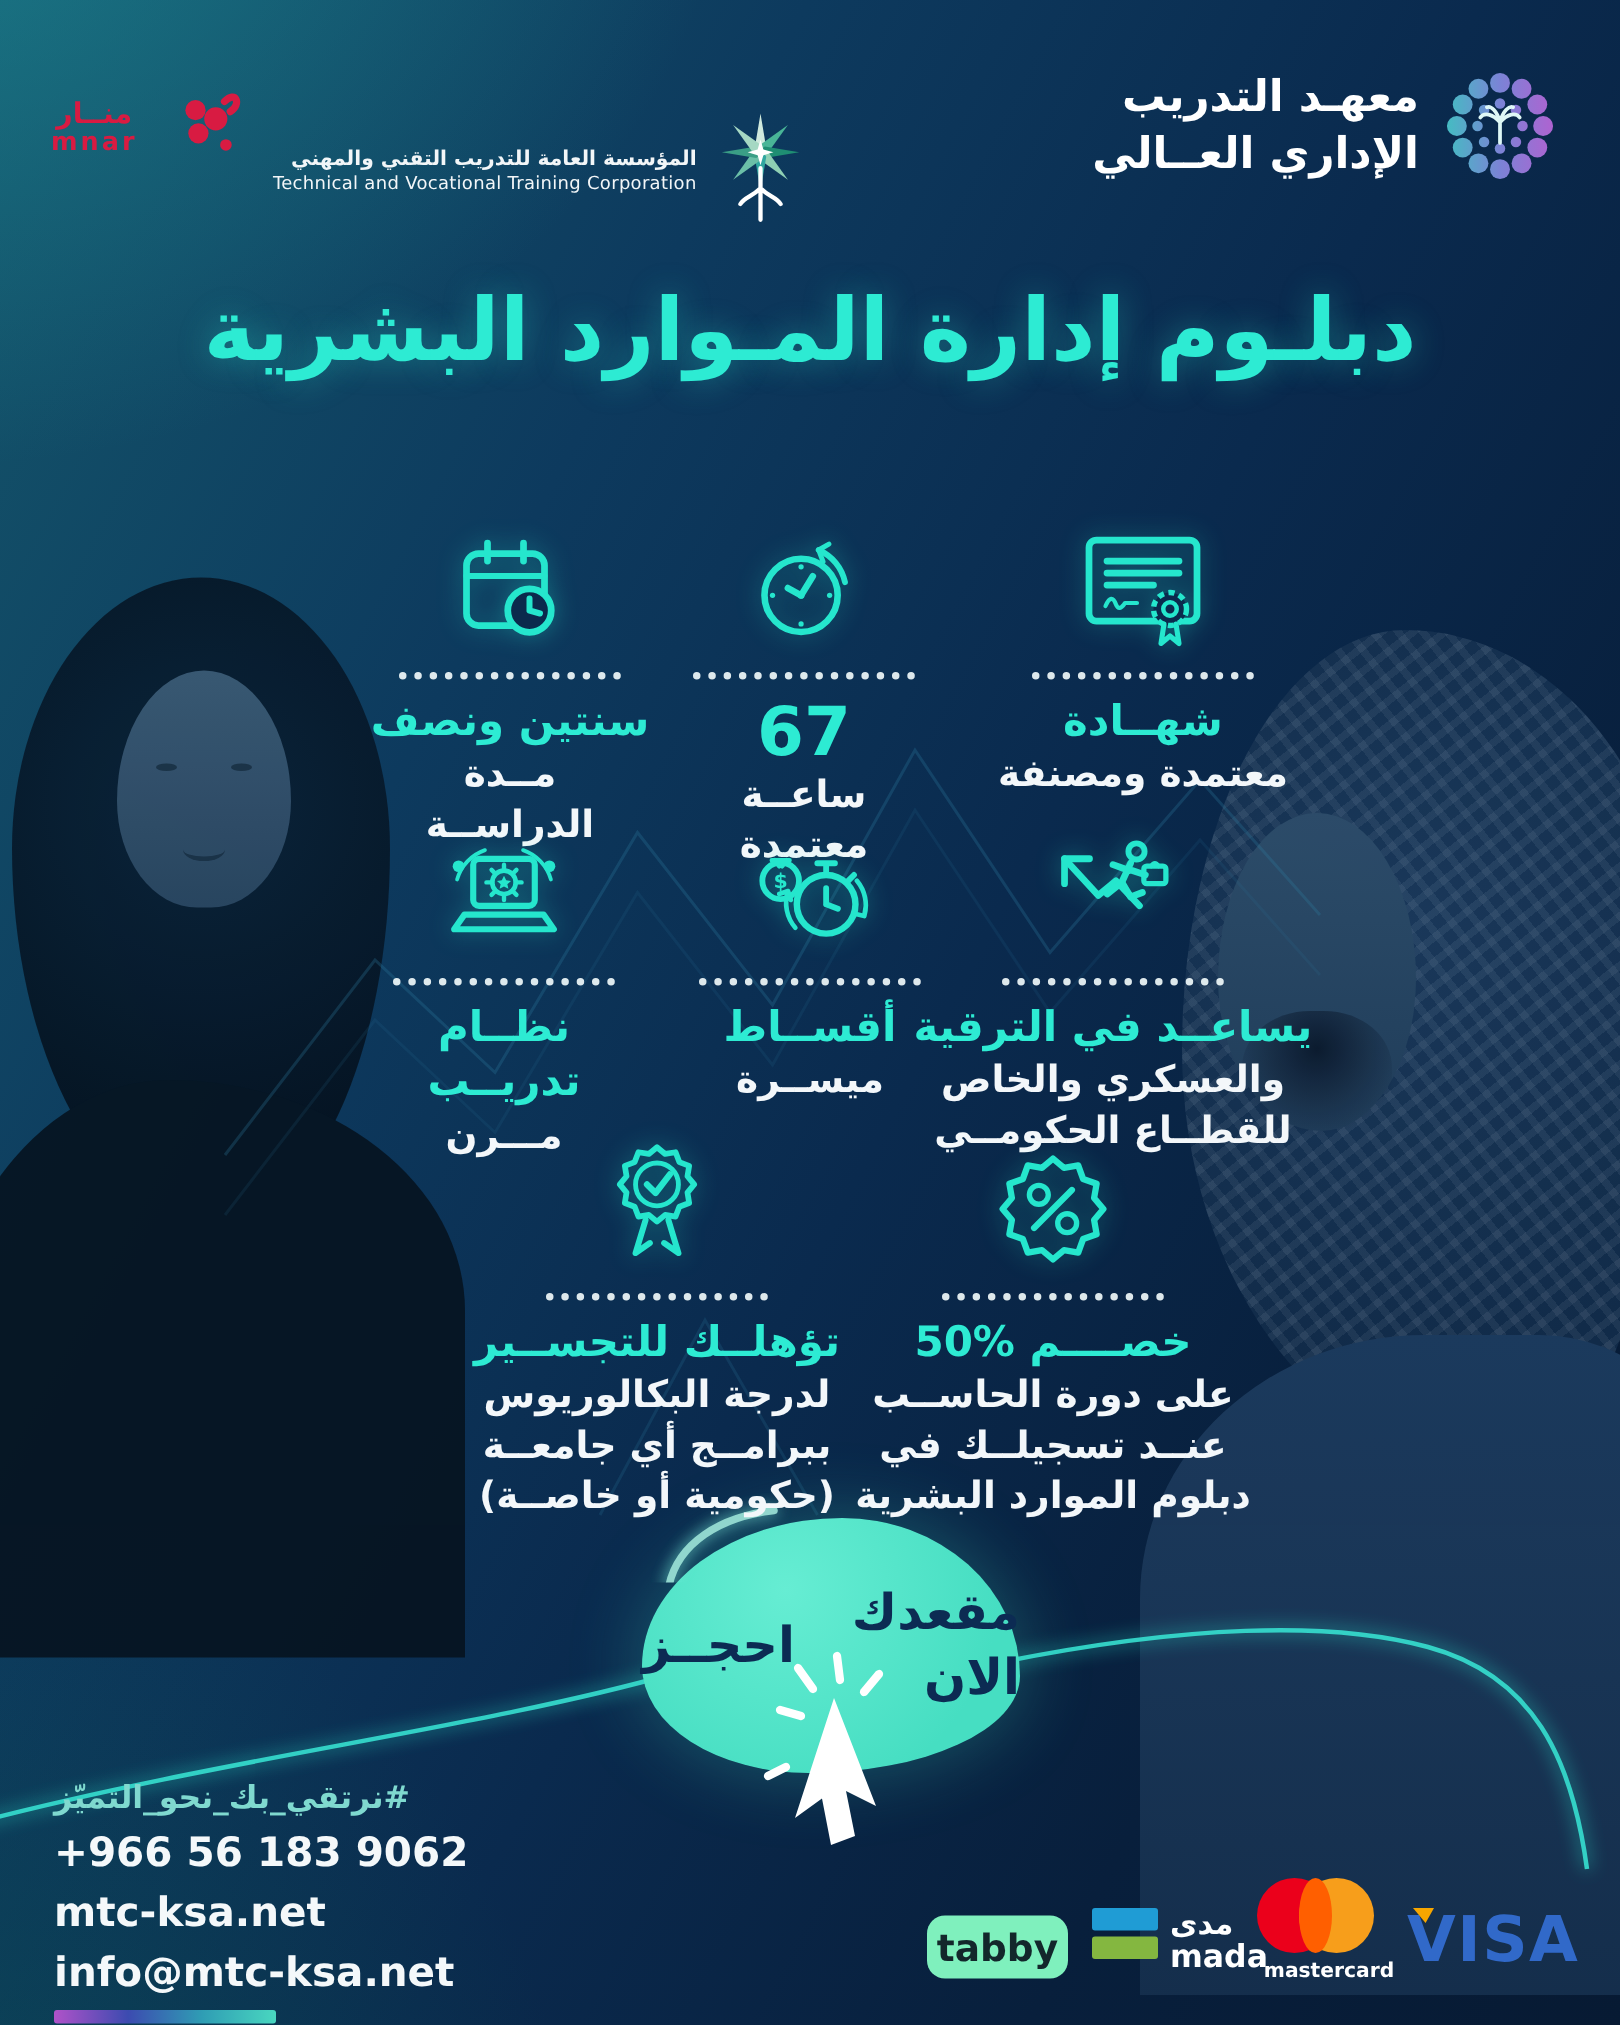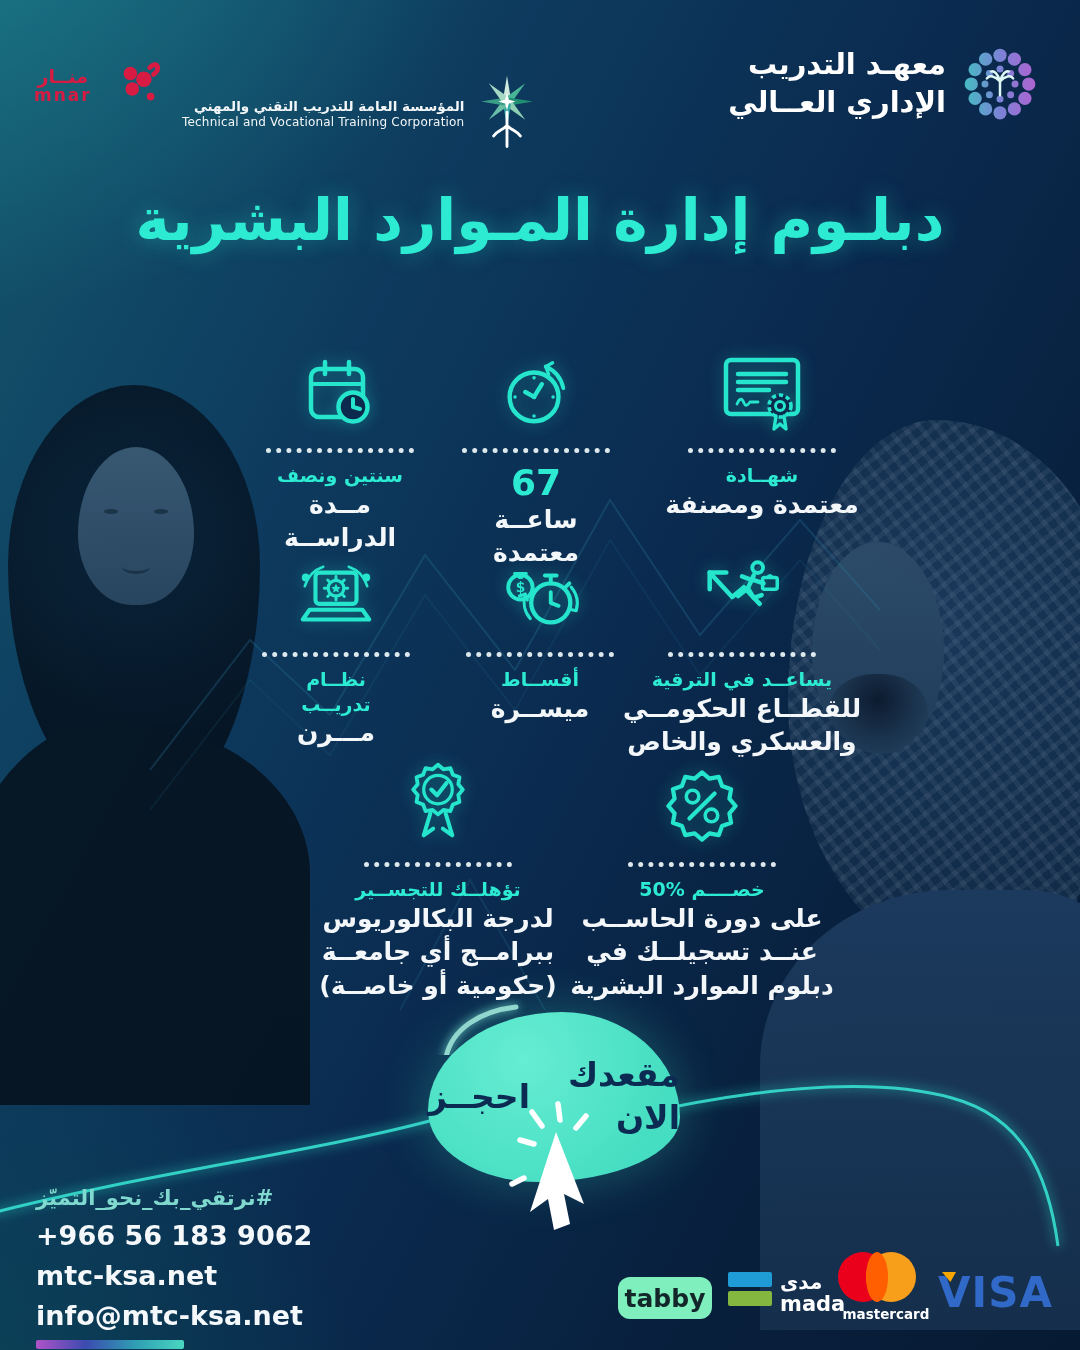--- a/index.html
+++ b/index.html
@@ -57,22 +57,22 @@
   .inst-col{display:flex;flex-direction:column;color:#FFFFFF;text-align:right;line-height:1.3;font-weight:800;}
   .inst-l{font-size:29px;direction:rtl;}
   
   .title{position:absolute;left:0;right:0;top:186px;text-align:center;font-size:58px;font-weight:800;
     color:#2DEBD3;direction:rtl;z-index:6;text-shadow:0 0 22px rgba(45,235,211,.35);}
   
   .feature{position:absolute;display:flex;flex-direction:column;align-items:center;z-index:6;text-align:center;}
   .f-icon{height:96px;display:flex;align-items:flex-end;justify-content:center;
     filter:drop-shadow(0 0 8px rgba(37,230,205,.35));margin-bottom:12px;}
   .dots{width:148px;border-top:5px dotted rgba(240,248,250,.92);margin:2px 0 10px;}
-  .t-line{color:#2DEBD3;font-weight:800;font-size:19px;line-height:1.3;direction:rtl;}
-  .t-line.num{font-size:36px;line-height:1.1;}
+  .t-line{color:#2DEBD3;font-weight:800;font-size:28px;line-height:1.3;direction:rtl;}
+  .t-line.num{font-size:45px;line-height:1.1;}
   .w-line{color:#F3F7FA;font-weight:700;font-size:25px;line-height:1.34;direction:rtl;}
   
   .blob{position:absolute;left:428px;top:1012px;width:252px;height:170px;z-index:3;cursor:pointer;
     background:radial-gradient(circle at 38% 28%, #66EDD3, #46DEC2 72%);
     border-radius:53% 47% 56% 44% / 58% 62% 38% 42%;
     box-shadow:0 0 50px rgba(70,230,200,.28);
     display:flex;flex-direction:row;align-items:center;justify-content:center;gap:2px;}
   .blob .l{color:#0C2B53;font-weight:800;font-size:33px;direction:rtl;line-height:1.3;}
   
   .foot-left{position:absolute;left:36px;top:1186px;z-index:6;}
@@ -296,22 +296,22 @@
           <circle cx="64" cy="13" r="5.5" stroke-width="4"></circle>
           <path d="M60,21 L54,34 M58,25 L70,29 M59,26 L48,22"></path>
           <rect x="69" y="23" width="15" height="12" rx="2" stroke-width="3.6"></rect>
           <path d="M74,23 q2.5,-4 5,0" stroke-width="3"></path>
           <path d="M54,34 L44,42 M54,34 L60,44 L68,41"></path>
         </g>
       </svg>
     </div>
     <div class="dots"></div>
     <div class="t-line">يساعــد في الترقية</div>
+    <div class="w-line">والعسكري والخاص</div>
     <div class="w-line">للقطــاع الحكومــي</div>
-    <div class="w-line">والعسكري والخاص</div>
   </div>
 
   <div class="feature" style="left:428px;top:542px;width:224px">
     <div class="f-icon">
       <svg viewBox="0 0 90 82" width="88" height="82">
         <g fill="none" stroke="#25E6CD" stroke-width="4" stroke-linecap="round" stroke-linejoin="round">
           <circle cx="25" cy="31" r="12.5"></circle>
           <path d="M19,17 L31,17 M21,17 L24,21 M29,17 L26,21" stroke-width="3.2"></path>
           <circle cx="56" cy="47" r="20" stroke-width="4.4"></circle>
           <path d="M50,19 L62,19 M56,19 L56,27 M71,31 L75,27"></path>

